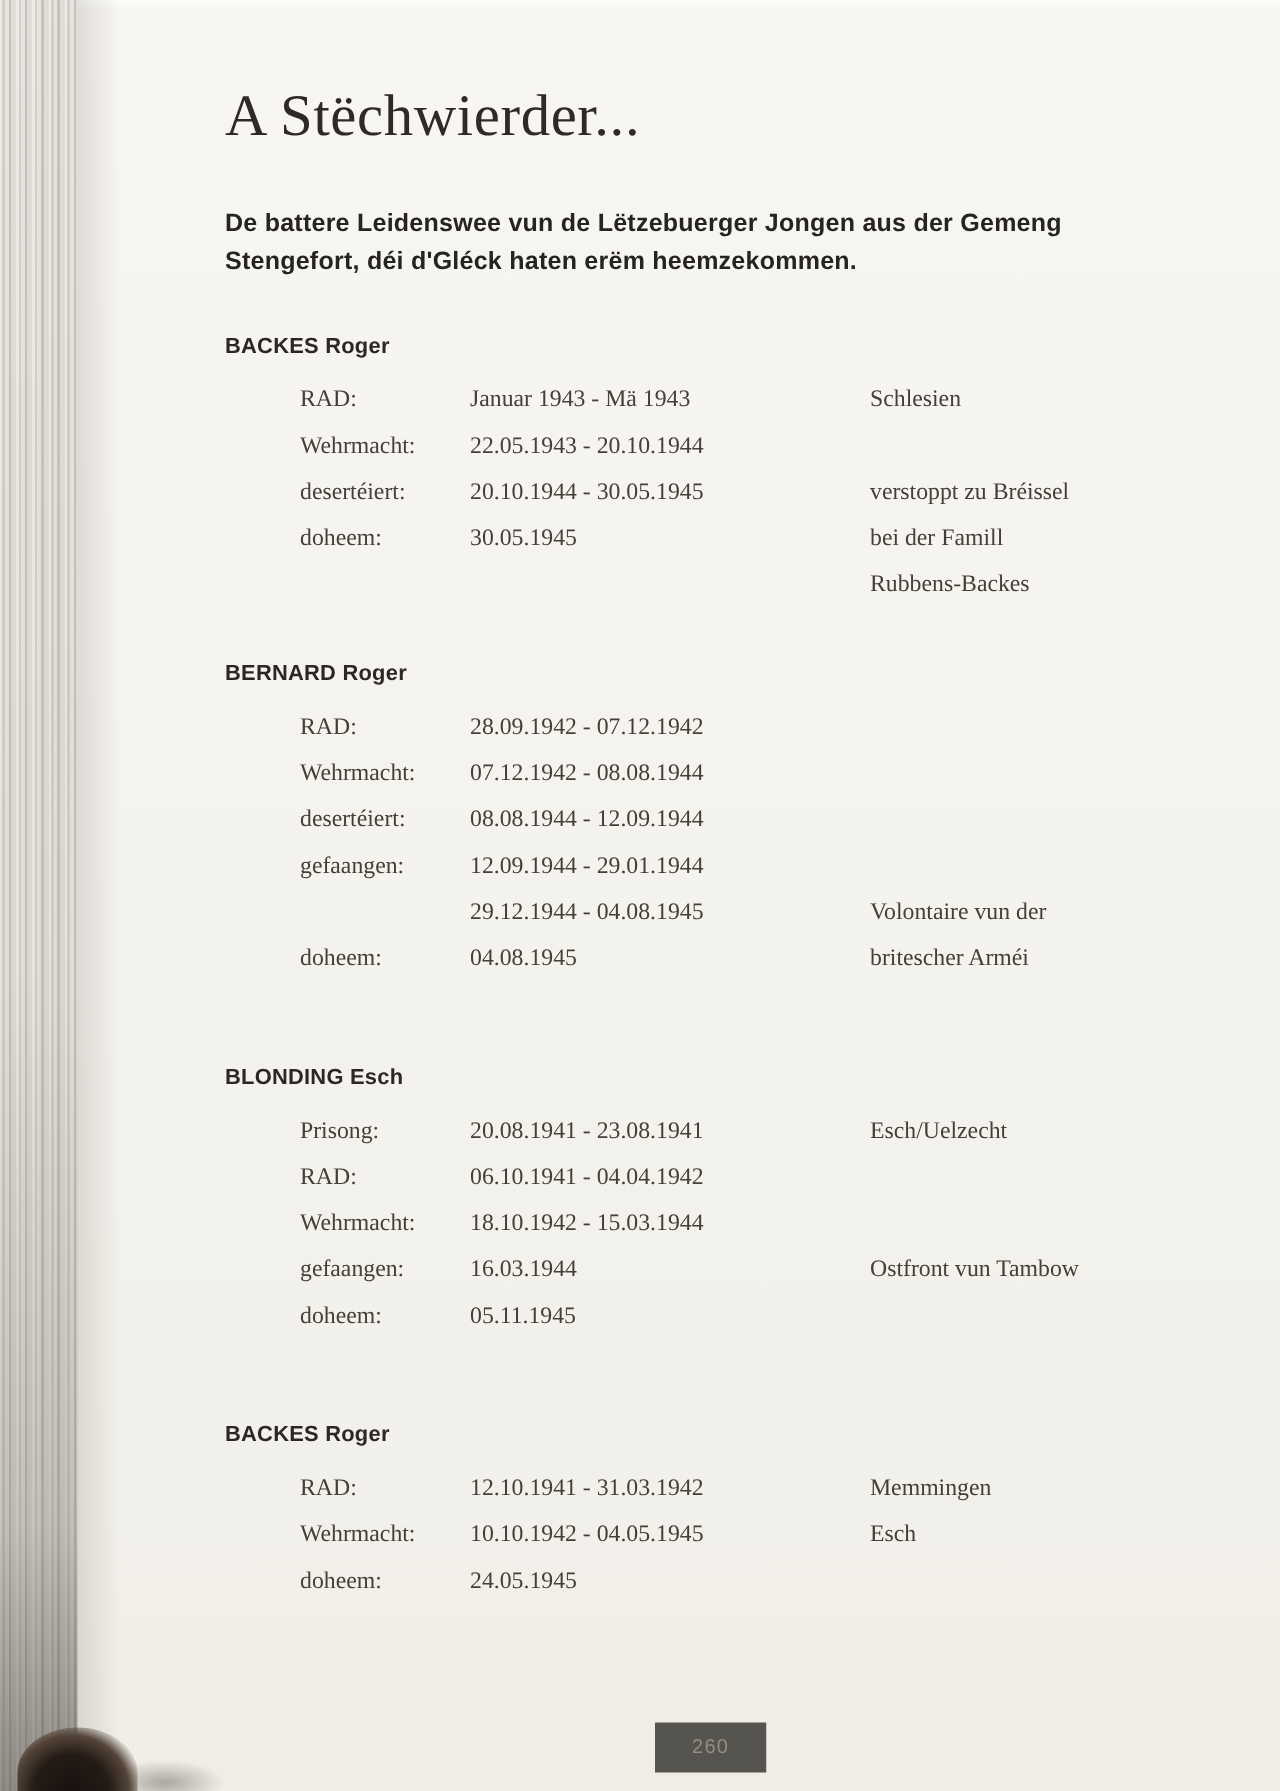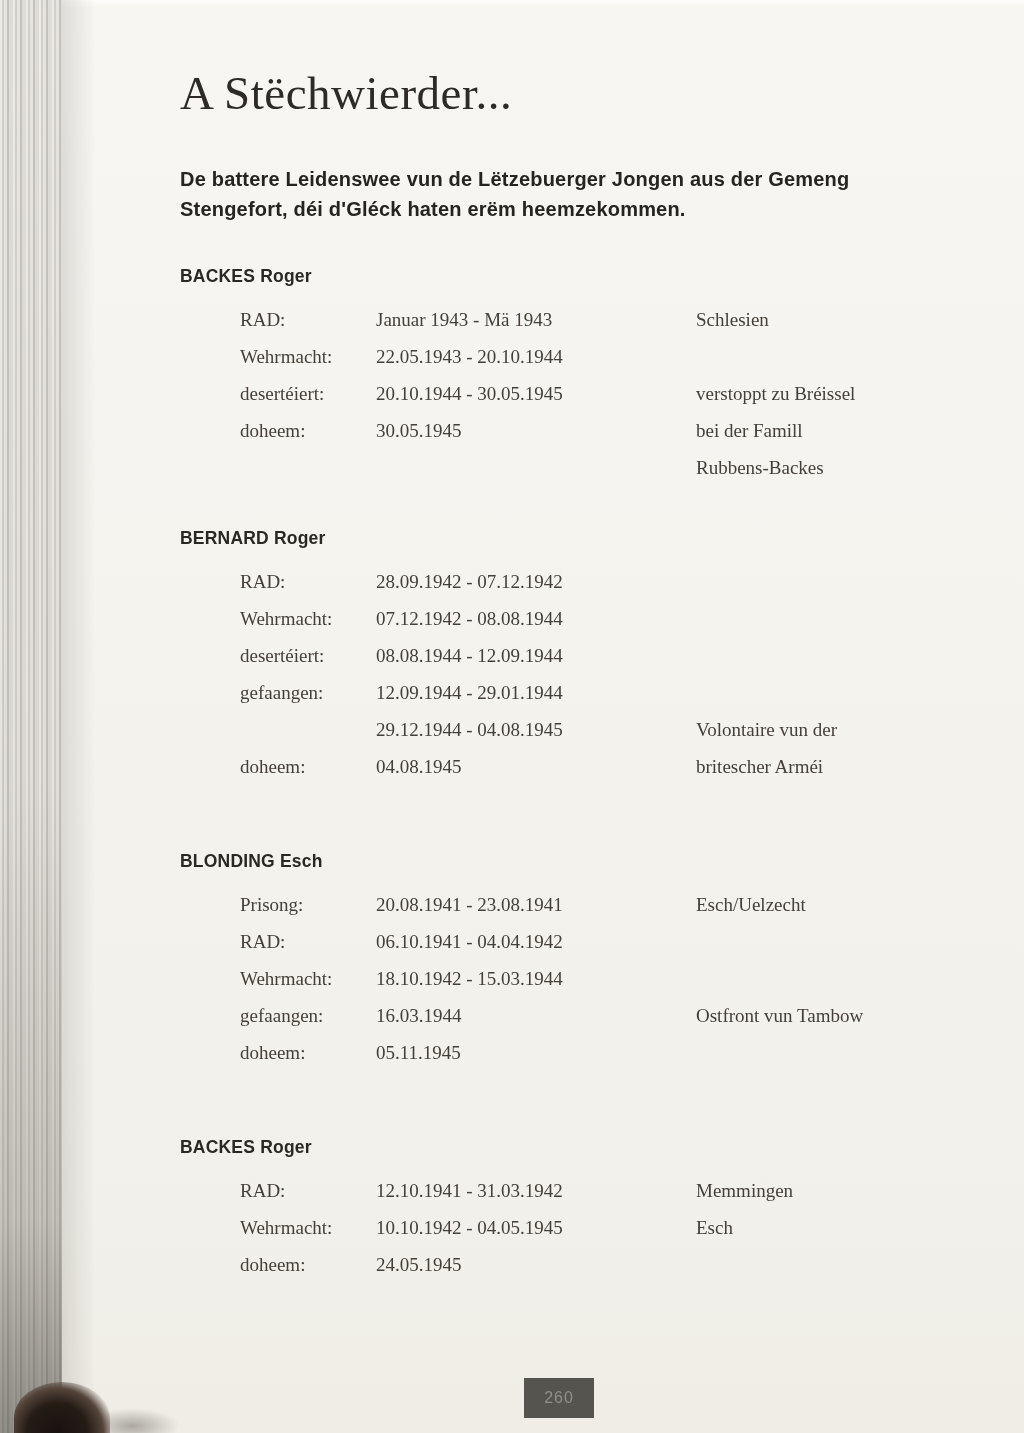--- a/index.html
+++ b/index.html
@@ -75,21 +75,21 @@
     grid-template-columns: 136px 320px 1fr;
     font-size: 19px;
     line-height: 37px;
     color: #443f38;
     min-height: 37px;
     white-space: nowrap;
   }
   .cell { overflow: hidden; }
   .page-num {
     position: absolute; left: 524px; top: 1378px;
-    width: 70px; height: 40px;
+    width: 89px; height: 40px;
     background: #56544e;
     color: #928f86;
     font-family: "Liberation Sans", sans-serif;
     font-size: 16px;
     display: flex; align-items: center; justify-content: center;
     letter-spacing: 1px;
   }
 </style>
 </head>
 <body>

